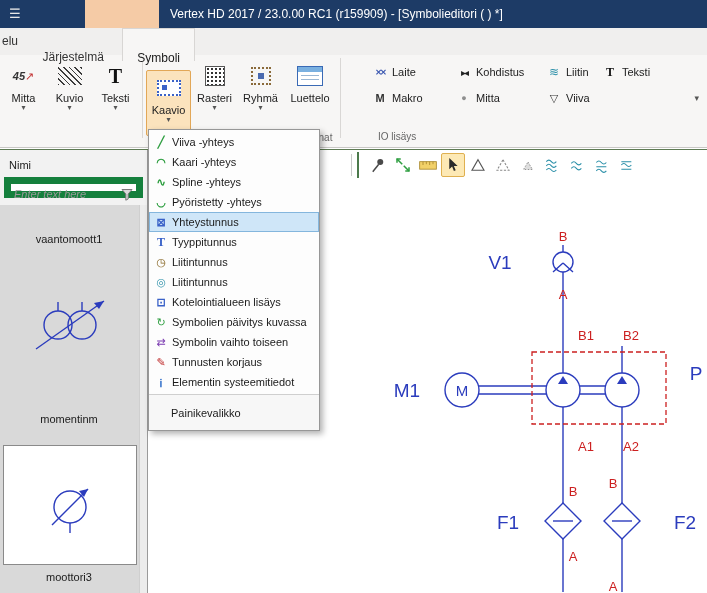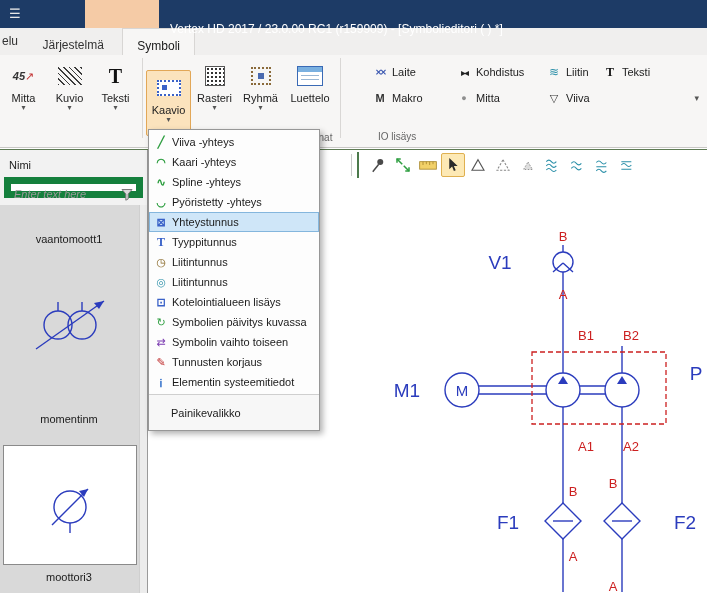--- a/index.html
+++ b/index.html
@@ -3,25 +3,25 @@
 <meta charset="utf-8">
 <style>
   * { margin:0; padding:0; box-sizing:border-box; font-family:"Liberation Sans", sans-serif; }
   html,body { width:707px; height:593px; }
   body { position:relative; overflow:hidden; background:#fff; }
 
   
   .titlebar { position:absolute; left:0; top:0; width:707px; height:28px; background:#1d3b66; color:#fff; z-index:10; }
   .menu-glyph { position:absolute; left:9px; top:6px; font-size:13px; color:#e8e8e8; cursor:default; }
   .qa-block { position:absolute; left:85px; top:0; width:74px; height:28px; background:#f5cba6; }
-  .win-title { position:absolute; left:170px; top:22px; font-size:12px; white-space:nowrap; }
+  .win-title { position:absolute; left:170px; top:7px; font-size:12px; white-space:nowrap; }
 
   
   .tabrow { position:absolute; left:0; top:28px; width:707px; height:27px; background:#f0efee; z-index:9; }
-  .tab { display:inline-block; height:27px; line-height:27px; padding:4px 14px; font-size:12px; color:#333; vertical-align:top; }
+  .tab { display:inline-block; height:27px; line-height:27px; padding:16px 14px; font-size:12px; color:#333; vertical-align:top; }
   .tab.clipped { padding:0 6px 0 2px; }
   .tab.active { background:#f7f6f5; border:1px solid #d8d6d4; border-bottom:none; color:#1a1a1a; }
 
   
   .ribbon { position:absolute; left:0; top:55px; width:707px; height:93px; background:#f7f6f5; border-bottom:1px solid #c9c7c5; z-index:8; }
   .big-row { position:absolute; left:1px; top:3px; display:flex; align-items:flex-start; }
   .bigbtn { width:45px; height:66px; margin-right:1px; text-align:center; padding-top:3px; border:1px solid transparent; border-radius:2px; }
   .bigbtn.wide { width:52px; }
   .bigbtn.active { background:#fbe3bd; border-color:#e2a757;margin-top:12px; }
   .bigbtn .icoarea { height:28px; display:flex; align-items:center; justify-content:center; }

